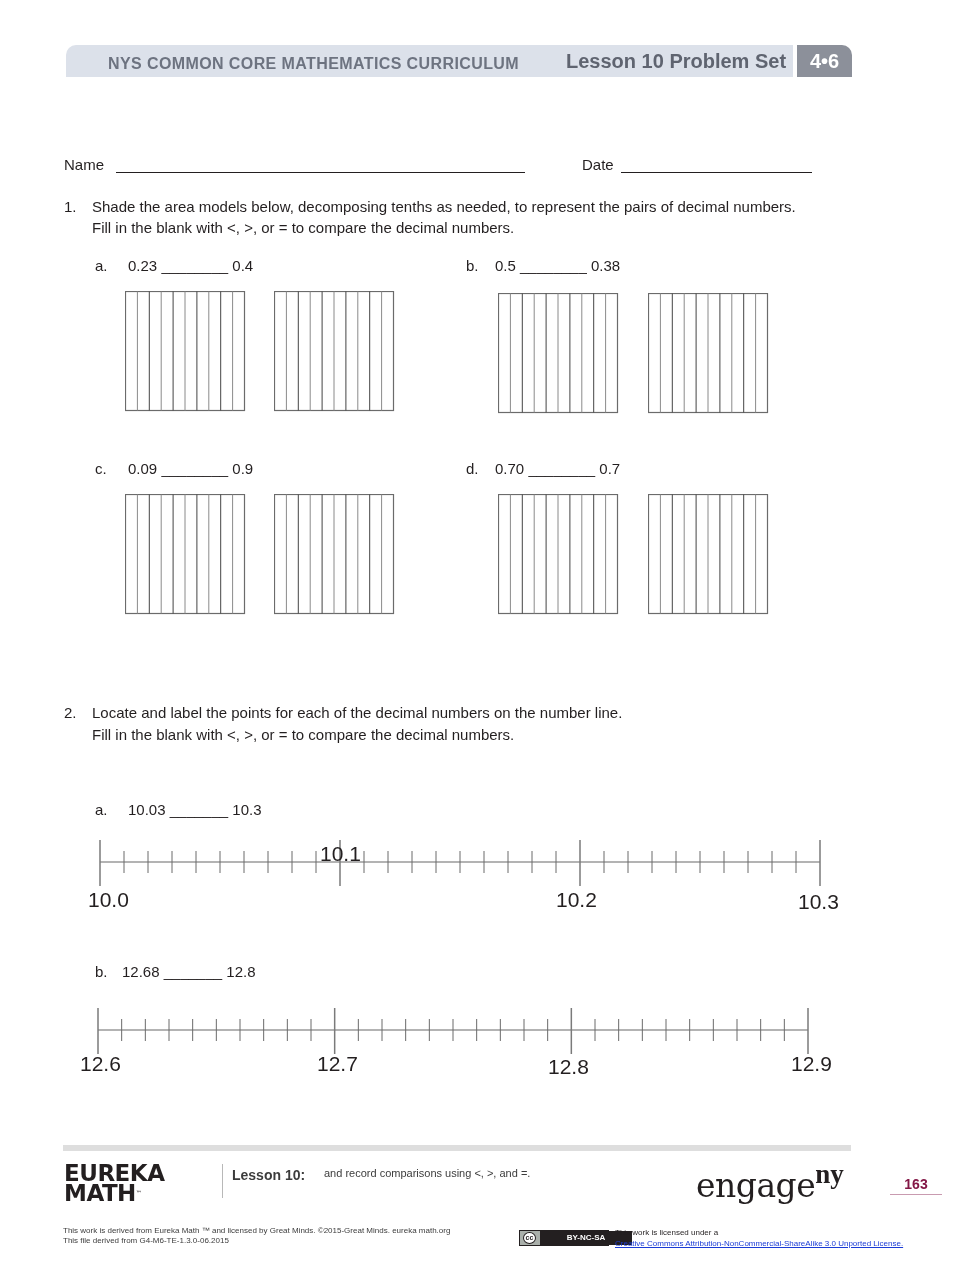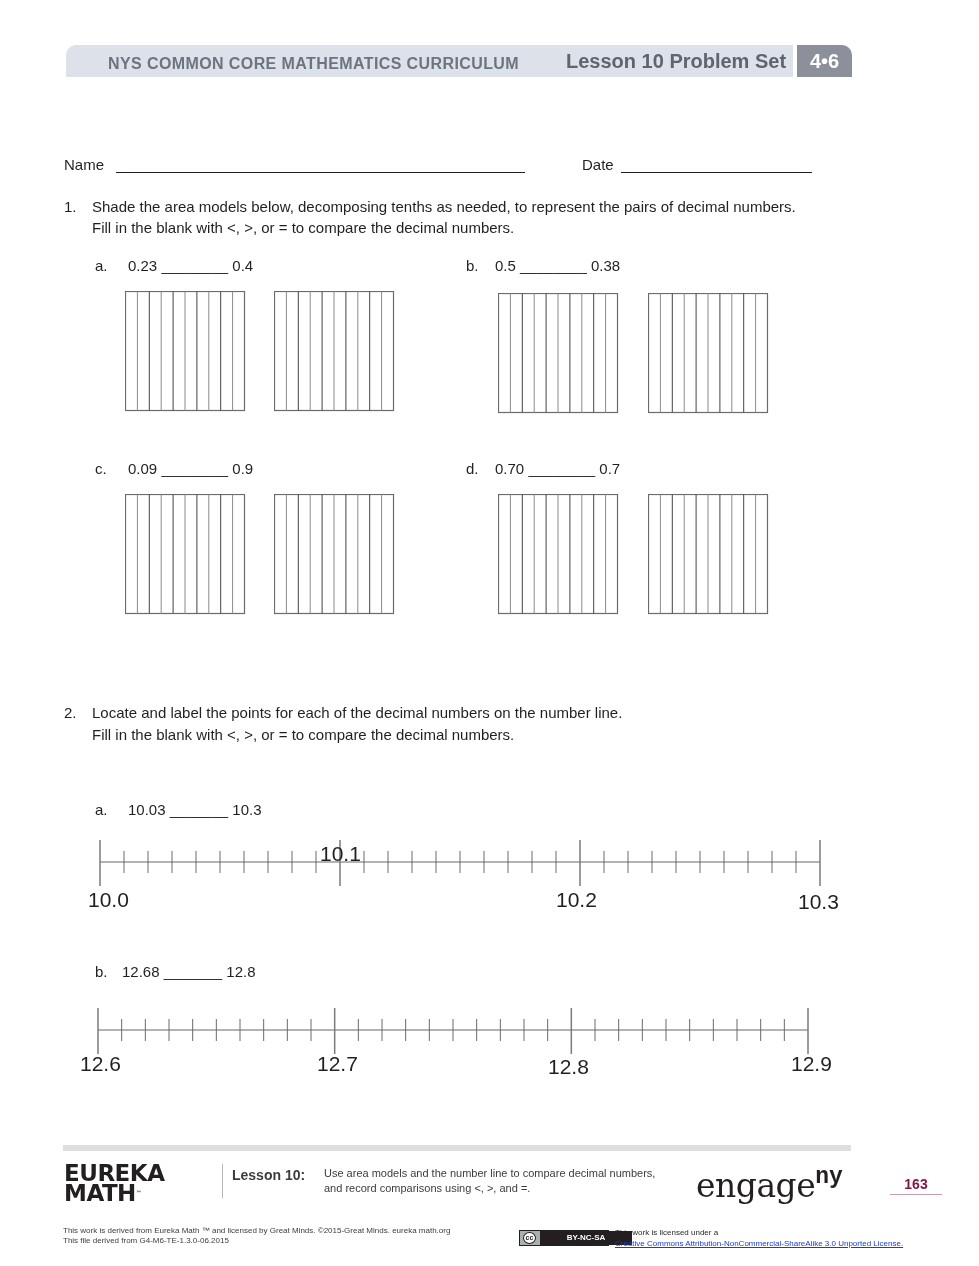--- a/index.html
+++ b/index.html
@@ -15,21 +15,21 @@
   .nl { position:absolute; }
   .nl-label { position:absolute; font-size:21px; color:#231f20;text-align:right; }
   
   .foot-bar { left:63px; top:1145px; width:788px; height:6px; background:#dedede; }
   .eureka { left:64px; top:1163px; font-family:"DejaVu Sans", sans-serif; font-weight:900; font-size:23px; line-height:20px; letter-spacing:-0.5px; color:#231f20; }
   .eureka sup { font-size:6px; vertical-align:top; }
   .foot-div { left:222px; top:1164px; width:1px; height:34px; background:#b8b8b8; }
   .lesson-lbl { left:232px; top:1167px; font-size:14px; font-weight:bold; color:#3c3c3c; }
   .lesson-desc { left:324px; top:1166px; font-size:11px; color:#3c3c3c; line-height:15px; }
   .engage { left:696px; top:1166px; font-family:"DejaVu Serif", serif; font-size:33px; color:#231f20; letter-spacing:-0.5px; }
-  .engage sup { font-family:Liberation Mono, monospace; font-weight:bold; font-size:23px; position:relative; top:-14px; vertical-align:baseline; letter-spacing:0; }
+  .engage sup { font-family:Liberation Serif, serif; font-weight:bold; font-size:27px; position:relative; top:-14px; vertical-align:baseline; letter-spacing:0; }
   .page-num { left:890px; top:1176px; width:52px; text-align:center; font-size:14px; font-weight:bold; color:#831746; border-bottom:1px solid #c99bb0; padding-bottom:2px; }
   .credit { left:63px; top:1226px; font-size:8px; color:#3c3c3c; line-height:10px; }
   .cc-badge { left:519px; top:1230px; width:90px; height:16px; background:#aab0ab; border:1px solid #231f20; box-sizing:border-box; }
   .cc-circle { left:3px; top:1px; width:13px; height:12px; border-radius:50%; background:#fff; border:1px solid #231f20; box-sizing:border-box; font-size:7px; font-weight:bold; text-align:center; line-height:10px; color:#231f20; }
   .cc-text { left:20px; top:0px; height:14px; width:92px; background:#231f20; color:#fff; font-size:8px; font-weight:bold; line-height:14px; text-align:center; }
   .lic-1 { left:615px; top:1228px; font-size:8px; color:#231f20; }
   .lic-2 { left:615px; top:1239px; font-size:8px; color:#1a3bd6; text-decoration:underline; }
 </style>
 </head>
 <body>
@@ -270,21 +270,20 @@
 <div class="nl-label" style="left:791px;top:1052px;">12.9</div>
 
 <div class="abs foot-bar"></div>
 <div class="abs eureka">
   <div>EUREKA</div>
   <div><span>MATH</span><sup>™</sup></div>
 </div>
 <div class="abs foot-div"></div>
 <div class="abs lesson-lbl">Lesson 10:</div>
 <div class="abs lesson-desc">
-  <div>Use area models and the number line to compare decimal numbers,</div>
   <div>and record comparisons using &lt;, &gt;, and =.</div>
 </div>
 <div class="abs engage"><span>engage</span><sup>ny</sup></div>
 <div class="abs page-num">163</div>
 
 <div class="abs credit">
   <div>This work is derived from Eureka Math ™ and licensed by Great Minds. ©2015-Great Minds. eureka math.org</div>
   <div>This file derived from G4-M6-TE-1.3.0-06.2015</div>
 </div>
 <div class="abs cc-badge">

